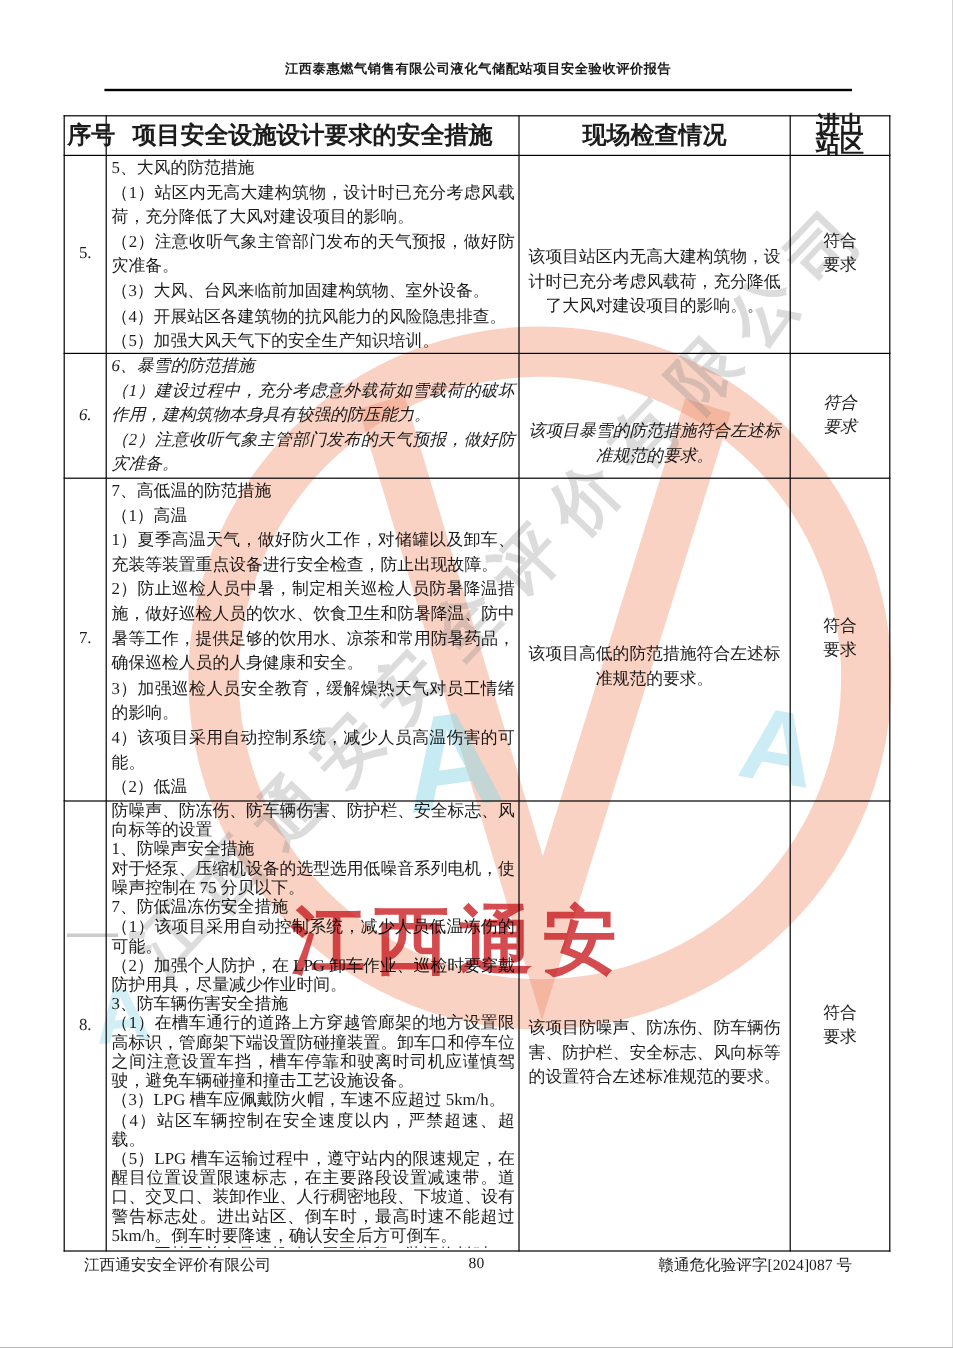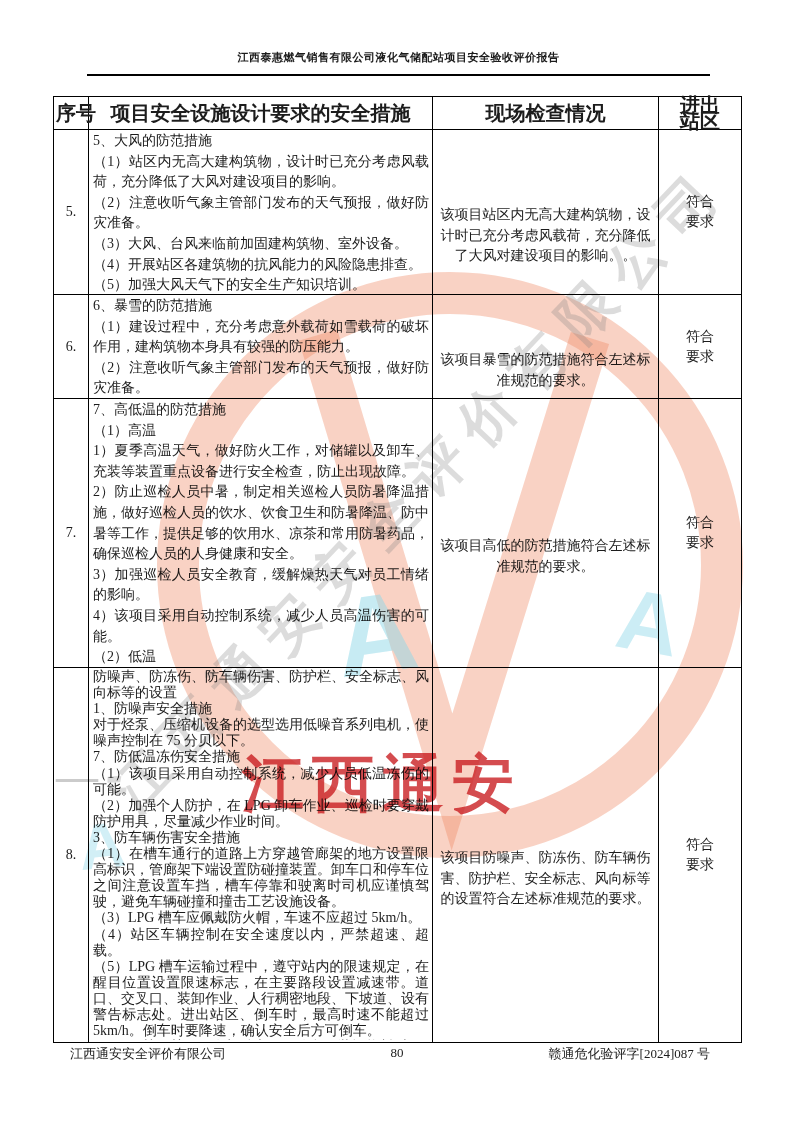--- a/index.html
+++ b/index.html
@@ -29,21 +29,21 @@
   td.serial-cell  { text-align:center; vertical-align:middle; font-size:14px; }
   td.measures-cell{ vertical-align:top; }
   td.measures-cell .inner { overflow:hidden; padding:1px 3px 0 4px; }
   td.measures-cell .para { line-height:20.6px; text-align:justify; }
   td.inspection-cell { vertical-align:middle; text-align:center; }
   td.inspection-cell .insp { padding:0 6px; line-height:20.6px;margin-top:48px; }
   td.result-cell { vertical-align:middle; }
   td.result-cell .res { width:2.2em; margin:0 auto; word-break:break-all; text-align:center; line-height:20px; }
 
   tr.r5 td { height:164px; }  tr.r5 .inner { height:162px; }
-  tr.r6 td { height:103px; }  tr.r6 .inner { height:101px; }
+  tr.r6 td { height:103px;font-style:italic; }  tr.r6 .inner { height:101px; }
   tr.r7 td { height:268px; }  tr.r7 .inner { height:266px; }
   tr.r8 td { height:374px; }  tr.r8 .inner { height:371px; }
   tr.r8 .para { line-height:16.1px; }
 
   
   .footer-left  { position:absolute; left:70px;  top:1045px; font-size:13px; }
   .footer-center{ position:absolute; left:0; right:0; text-align:center; top:1045px; font-size:13px; }
   .footer-right { position:absolute; right:84px; top:1045px; font-size:13px; }
 
   

